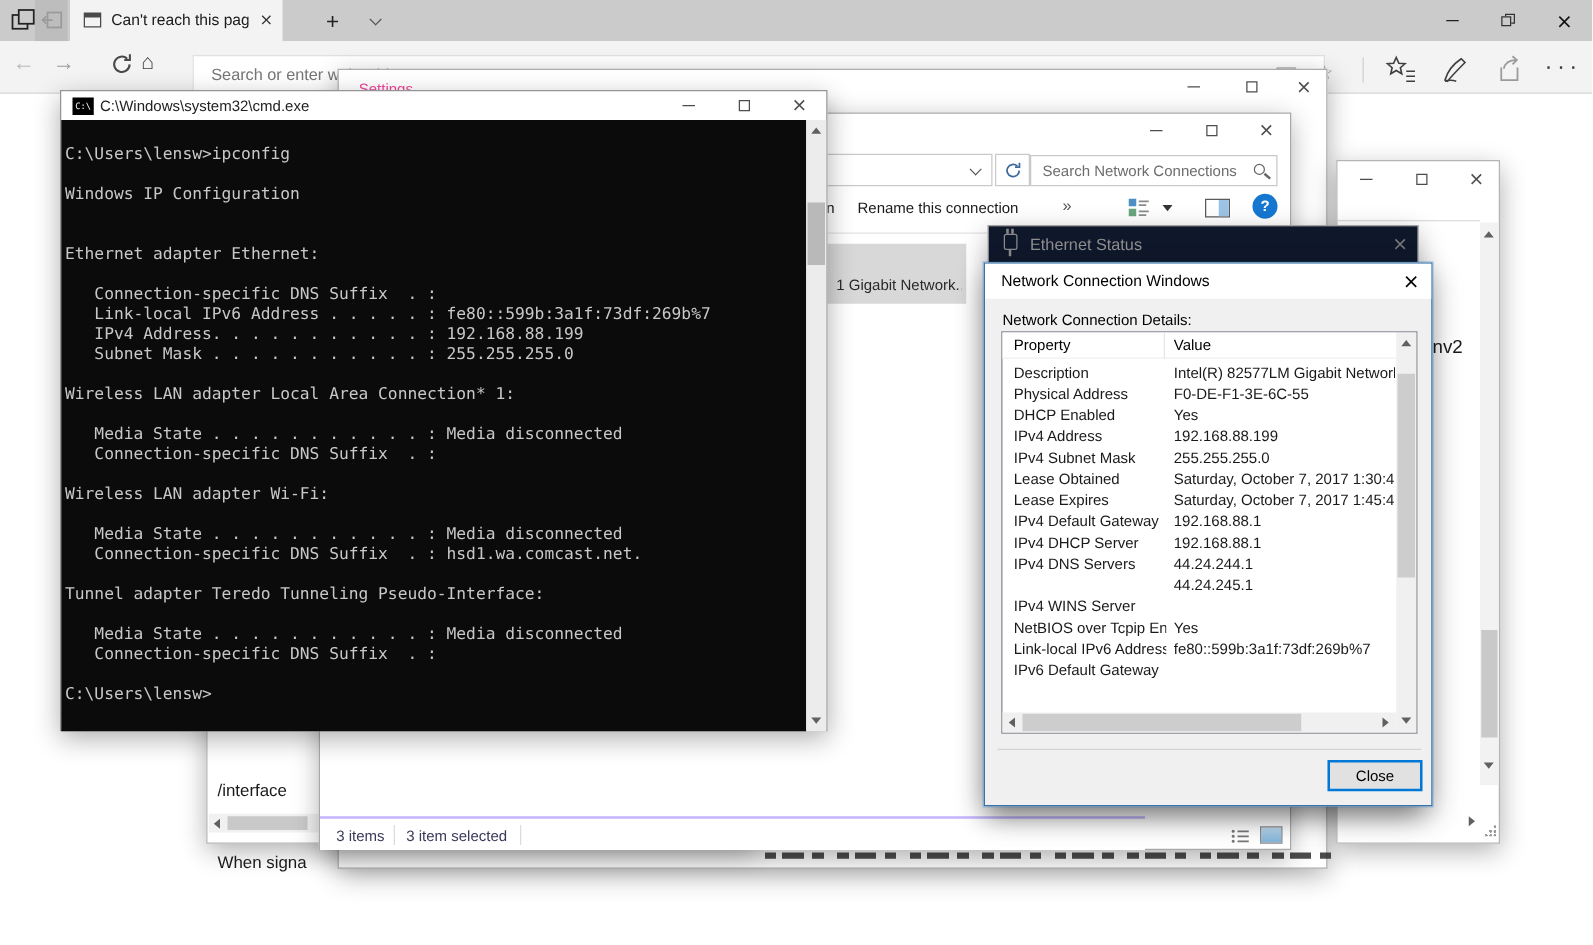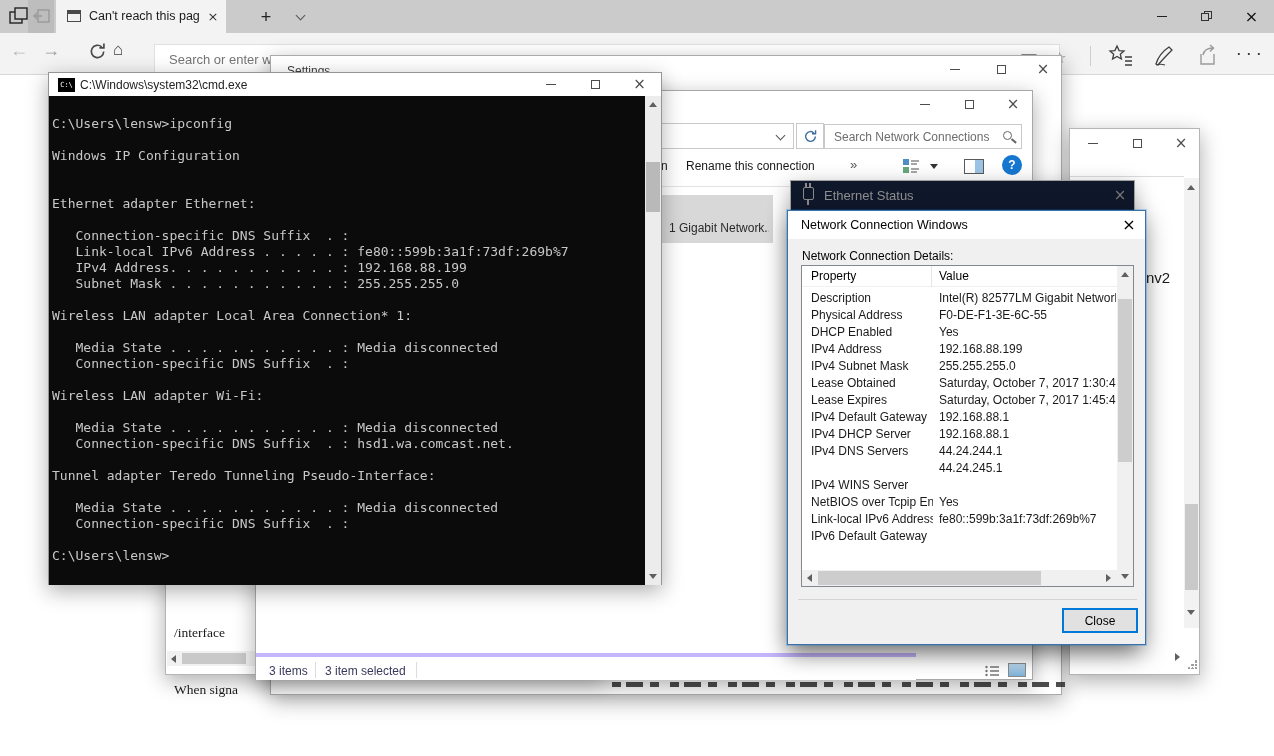--- a/index.html
+++ b/index.html
@@ -32,21 +32,21 @@
   
   .console{position:absolute;background:#0b0b0b;color:#c8c8c8;font-family:"DejaVu Sans Mono",monospace;
            font-size:13px;line-height:16px;padding:20px 0 0 3px;overflow:hidden}
   .cline{height:16px;white-space:pre}
   
   .dlg{position:absolute;background:#f0f0f0;border:1px solid #3b73a8;box-shadow:0 0 0 1px rgba(0,120,215,.25),0 8px 22px rgba(0,0,0,.38)}
   .lv{position:absolute;background:#fff;border:1px solid #828790}
   .d-row{position:relative;height:17px;font-size:12px}
   .d-p{position:absolute;left:9px;top:2px;width:122px;overflow:hidden;white-space:nowrap}
   .d-v{position:absolute;left:137px;top:2px;right:1px;overflow:hidden;white-space:nowrap}
-  .mono{font-family:Liberation Serif, serif}
+  .mono{font-family:Liberation Sans, sans-serif}
   .graytxt{color:#8f8f8f}
   
   .pgicon{width:14px;height:12px;border:1px solid #4a4a4a;border-top:4px solid #4a4a4a}
   .book{width:16px;height:11px;border:1px solid #8a8a8a;border-radius:1px;position:relative}
   .book:after{content:"";position:absolute;left:7px;top:0;width:1px;height:100%;background:#8a8a8a}
   .mag{position:absolute;width:9px;height:9px;border:1.4px solid #666;border-radius:50%}
   .mag:after{content:"";position:absolute;left:7px;top:8px;width:6px;height:1.5px;background:#666;transform:rotate(40deg)}
   .grip{position:absolute;width:9px;height:9px;background:
         radial-gradient(circle at 8px 1.5px,#9a9a9a 1.1px,transparent 1.3px),
         radial-gradient(circle at 8px 5px,#9a9a9a 1.1px,transparent 1.3px),
@@ -126,21 +126,21 @@
       <path d="M4 21 c3-1 6-1 9 0" fill="none" stroke="#3f3f3f" stroke-width="1.2"></path>
     </svg>
     <svg class="abs" style="left:1196px;top:11px" width="24" height="24" viewBox="0 0 24 24">
       <path d="M5 10 v10 h13 v-10" fill="none" stroke="#9a9a9a" stroke-width="1.4"></path>
       <path d="M7 11 C8 6 12 4 17 4 M14 1 l3.5 3 L14 7.5" fill="none" stroke="#9a9a9a" stroke-width="1.4"></path>
     </svg>
     <div class="abs" style="left:1237px;top:13px;font-size:13px;font-weight:bold;color:#333;letter-spacing:1px"><span>· · ·</span></div>
   </div>
 
   <div class="win" style="left:270px;top:55px;width:792px;height:640px;z-index:2;border-color:#ababab">
-    <div class="abs" style="left:16px;top:8px;font-size:12px;color:#404040">Settings</div>
+    <div class="abs" style="left:16px;top:8px;font-size:12px;color:#ec4899">Settings</div>
     <div class="abs flexc" style="left:661px;top:0;width:46px;height:27px">
         <div class="g-min"></div>
       </div>
     <div class="abs flexc" style="left:707px;top:0;width:46px;height:27px">
         <div class="g-max"></div>
       </div>
     <div class="abs flexc" style="left:753px;top:0;width:38px;height:27px">
         <span class="g-close">×</span>
       </div>
   </div>
@@ -197,21 +197,21 @@
     </div>
     <div class="abs flexc" style="left:746px;top:64px;width:20px;height:20px;border-radius:50%;background:#1577d0;color:#fff;font-weight:bold;font-size:12px">
         <span>?</span>
       </div>
     <div class="abs" style="left:0;top:95px;width:776px;height:1px;background:#e3e3e3"></div>
 
     <div class="abs" style="left:305px;top:104px;width:212px;height:48px;background:#d8d8d8">
       <div class="abs" style="left:108px;top:26px;width:100px;overflow:hidden;white-space:nowrap;font-size:12px;color:#2a2a2a">1 Gigabit Network...</div>
     </div>
 
-    <div class="abs" style="left:0;top:562px;width:660px;height:27px;background:#fff;border-top:4px solid #c4b5fd">
+    <div class="abs" style="left:0;top:562px;width:660px;height:27px;background:#fff;border-top:2px solid #c4b5fd">
       <div class="abs" style="left:13px;top:7px;color:#39395a">3 items</div>
       <div class="abs" style="left:59px;top:5px;width:1px;height:16px;background:#dcdcdc"></div>
       <div class="abs" style="left:69px;top:7px;color:#39395a">3 item selected</div>
       <div class="abs" style="left:160px;top:5px;width:1px;height:16px;background:#dcdcdc"></div>
       <svg class="abs" style="left:729px;top:8px" width="15" height="12" viewBox="0 0 15 12">
         <circle cx="1.5" cy="2" r="1.2" fill="#777"></circle>
           <circle cx="1.5" cy="6" r="1.2" fill="#777"></circle>
           <circle cx="1.5" cy="10" r="1.2" fill="#777"></circle>
         <path d="M5 2h9M5 6h9M5 10h9" stroke="#777" stroke-width="1.4"></path>
       </svg>

